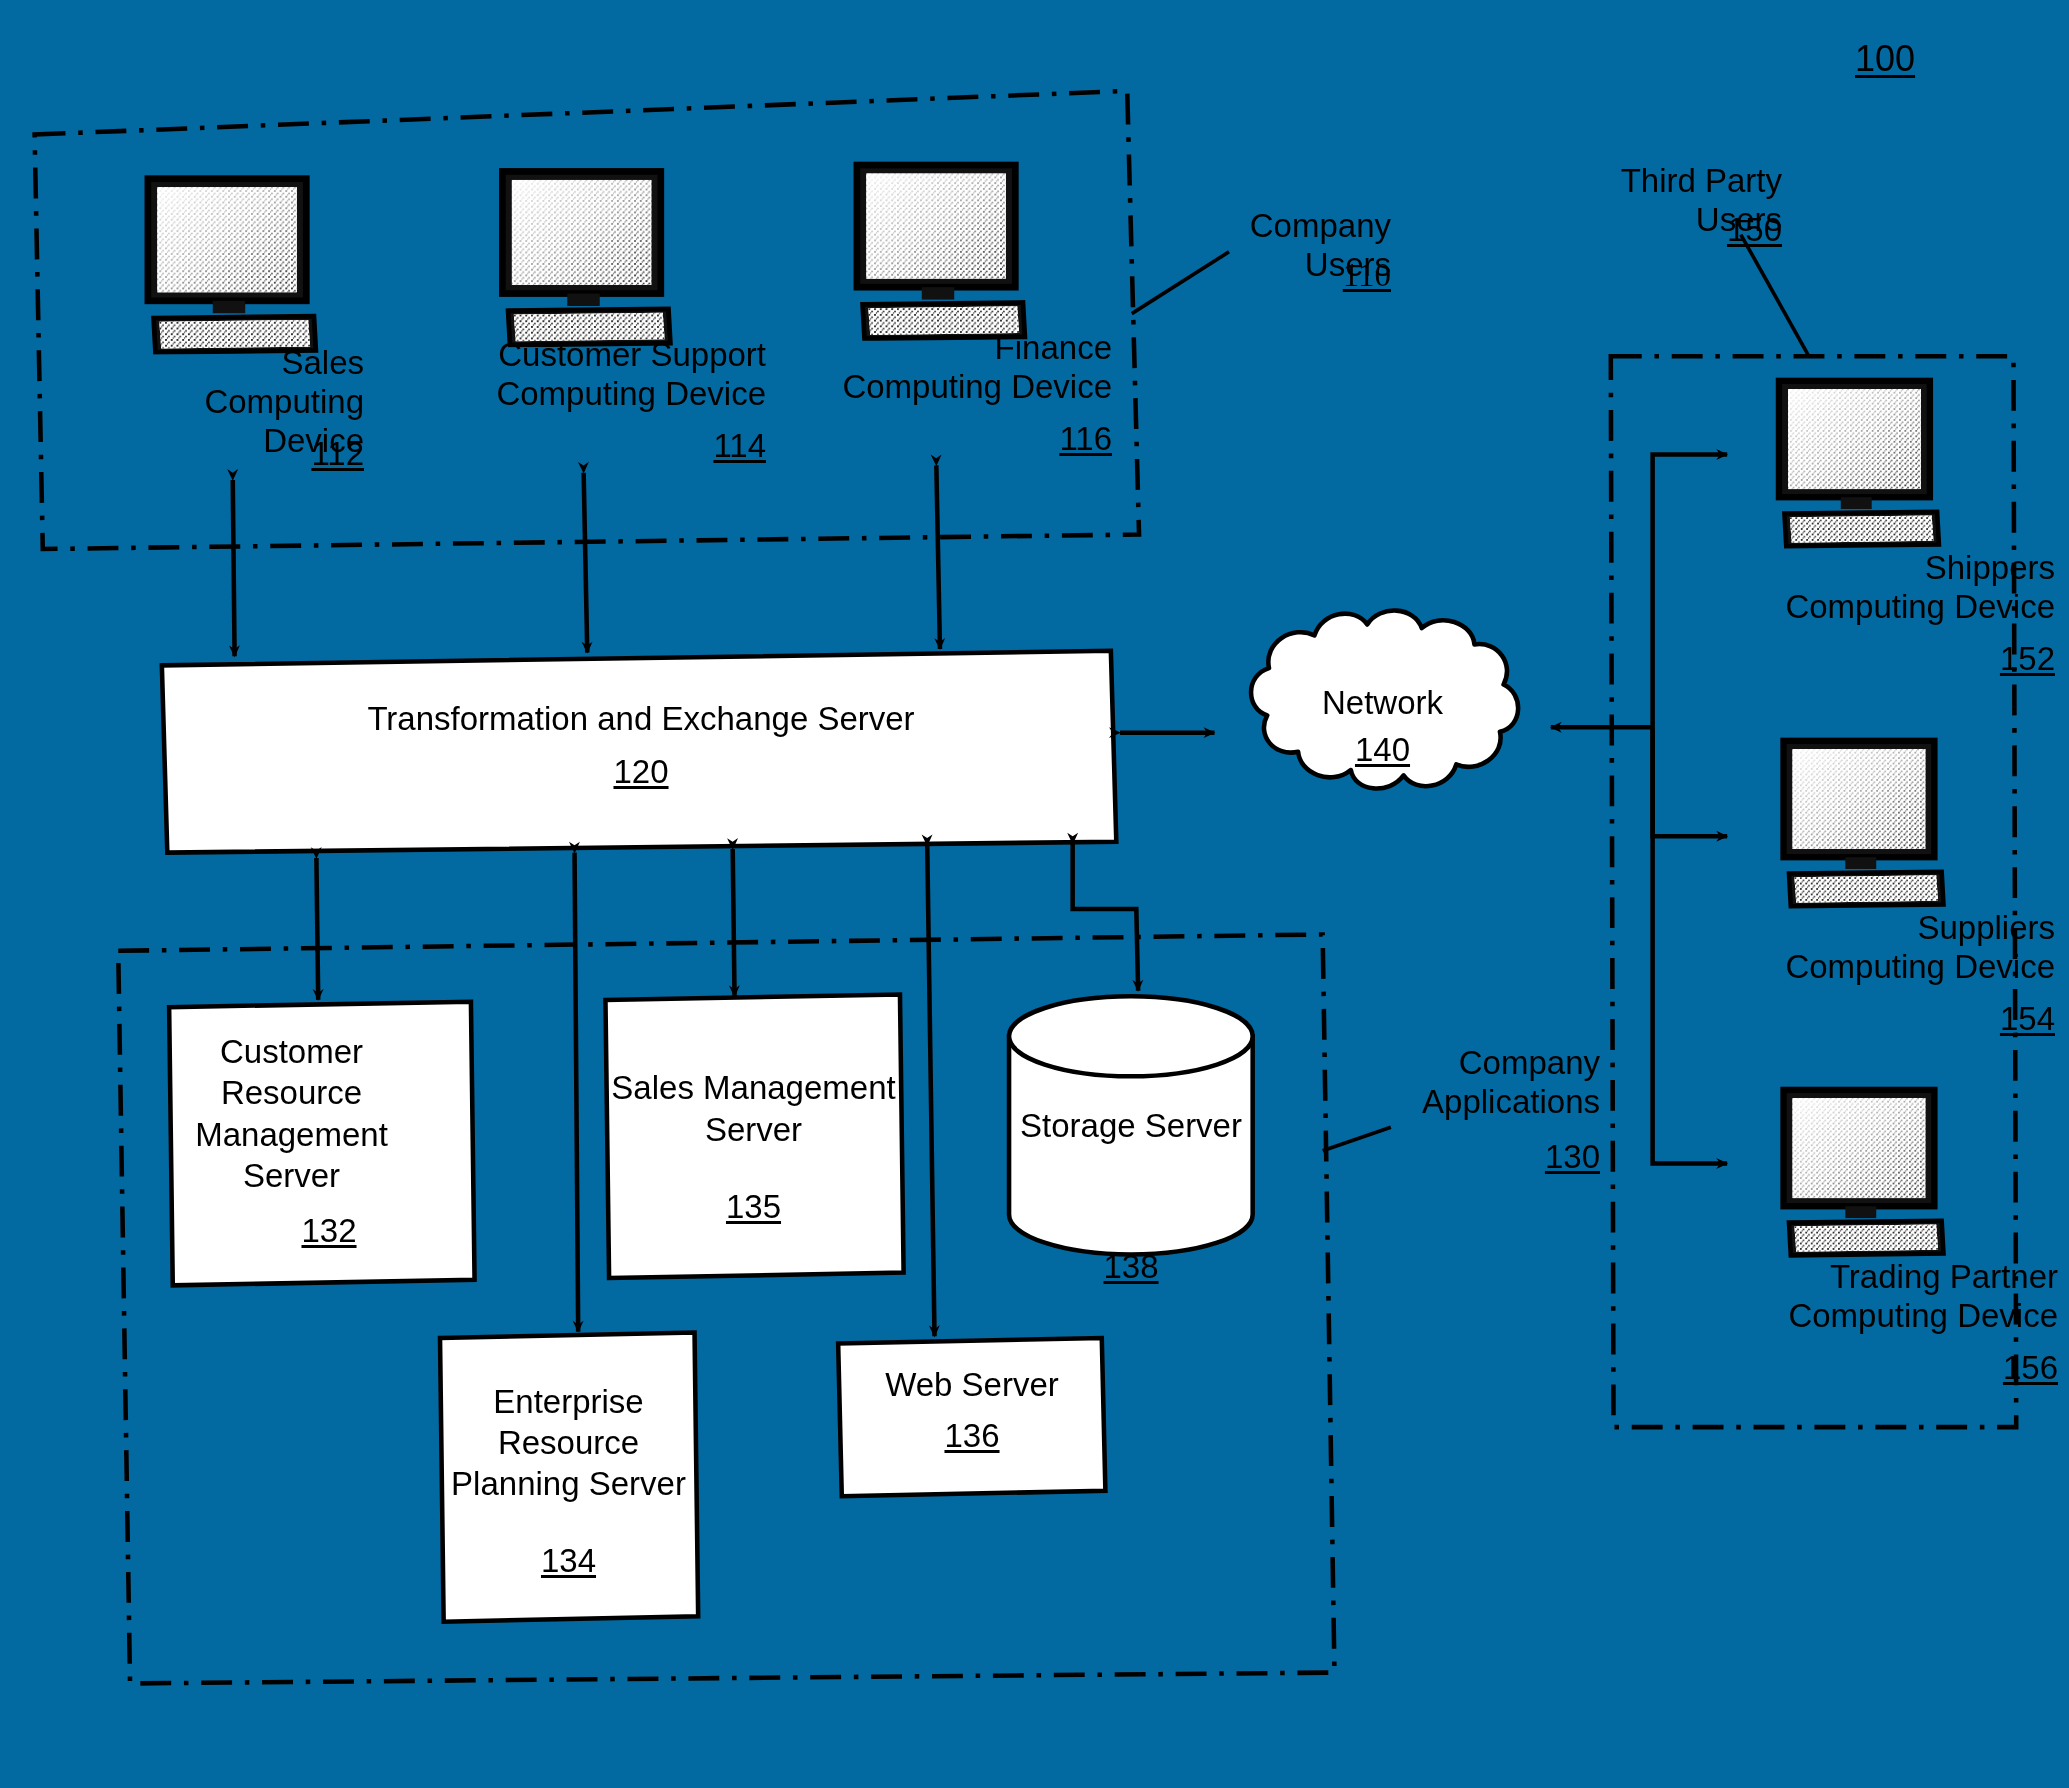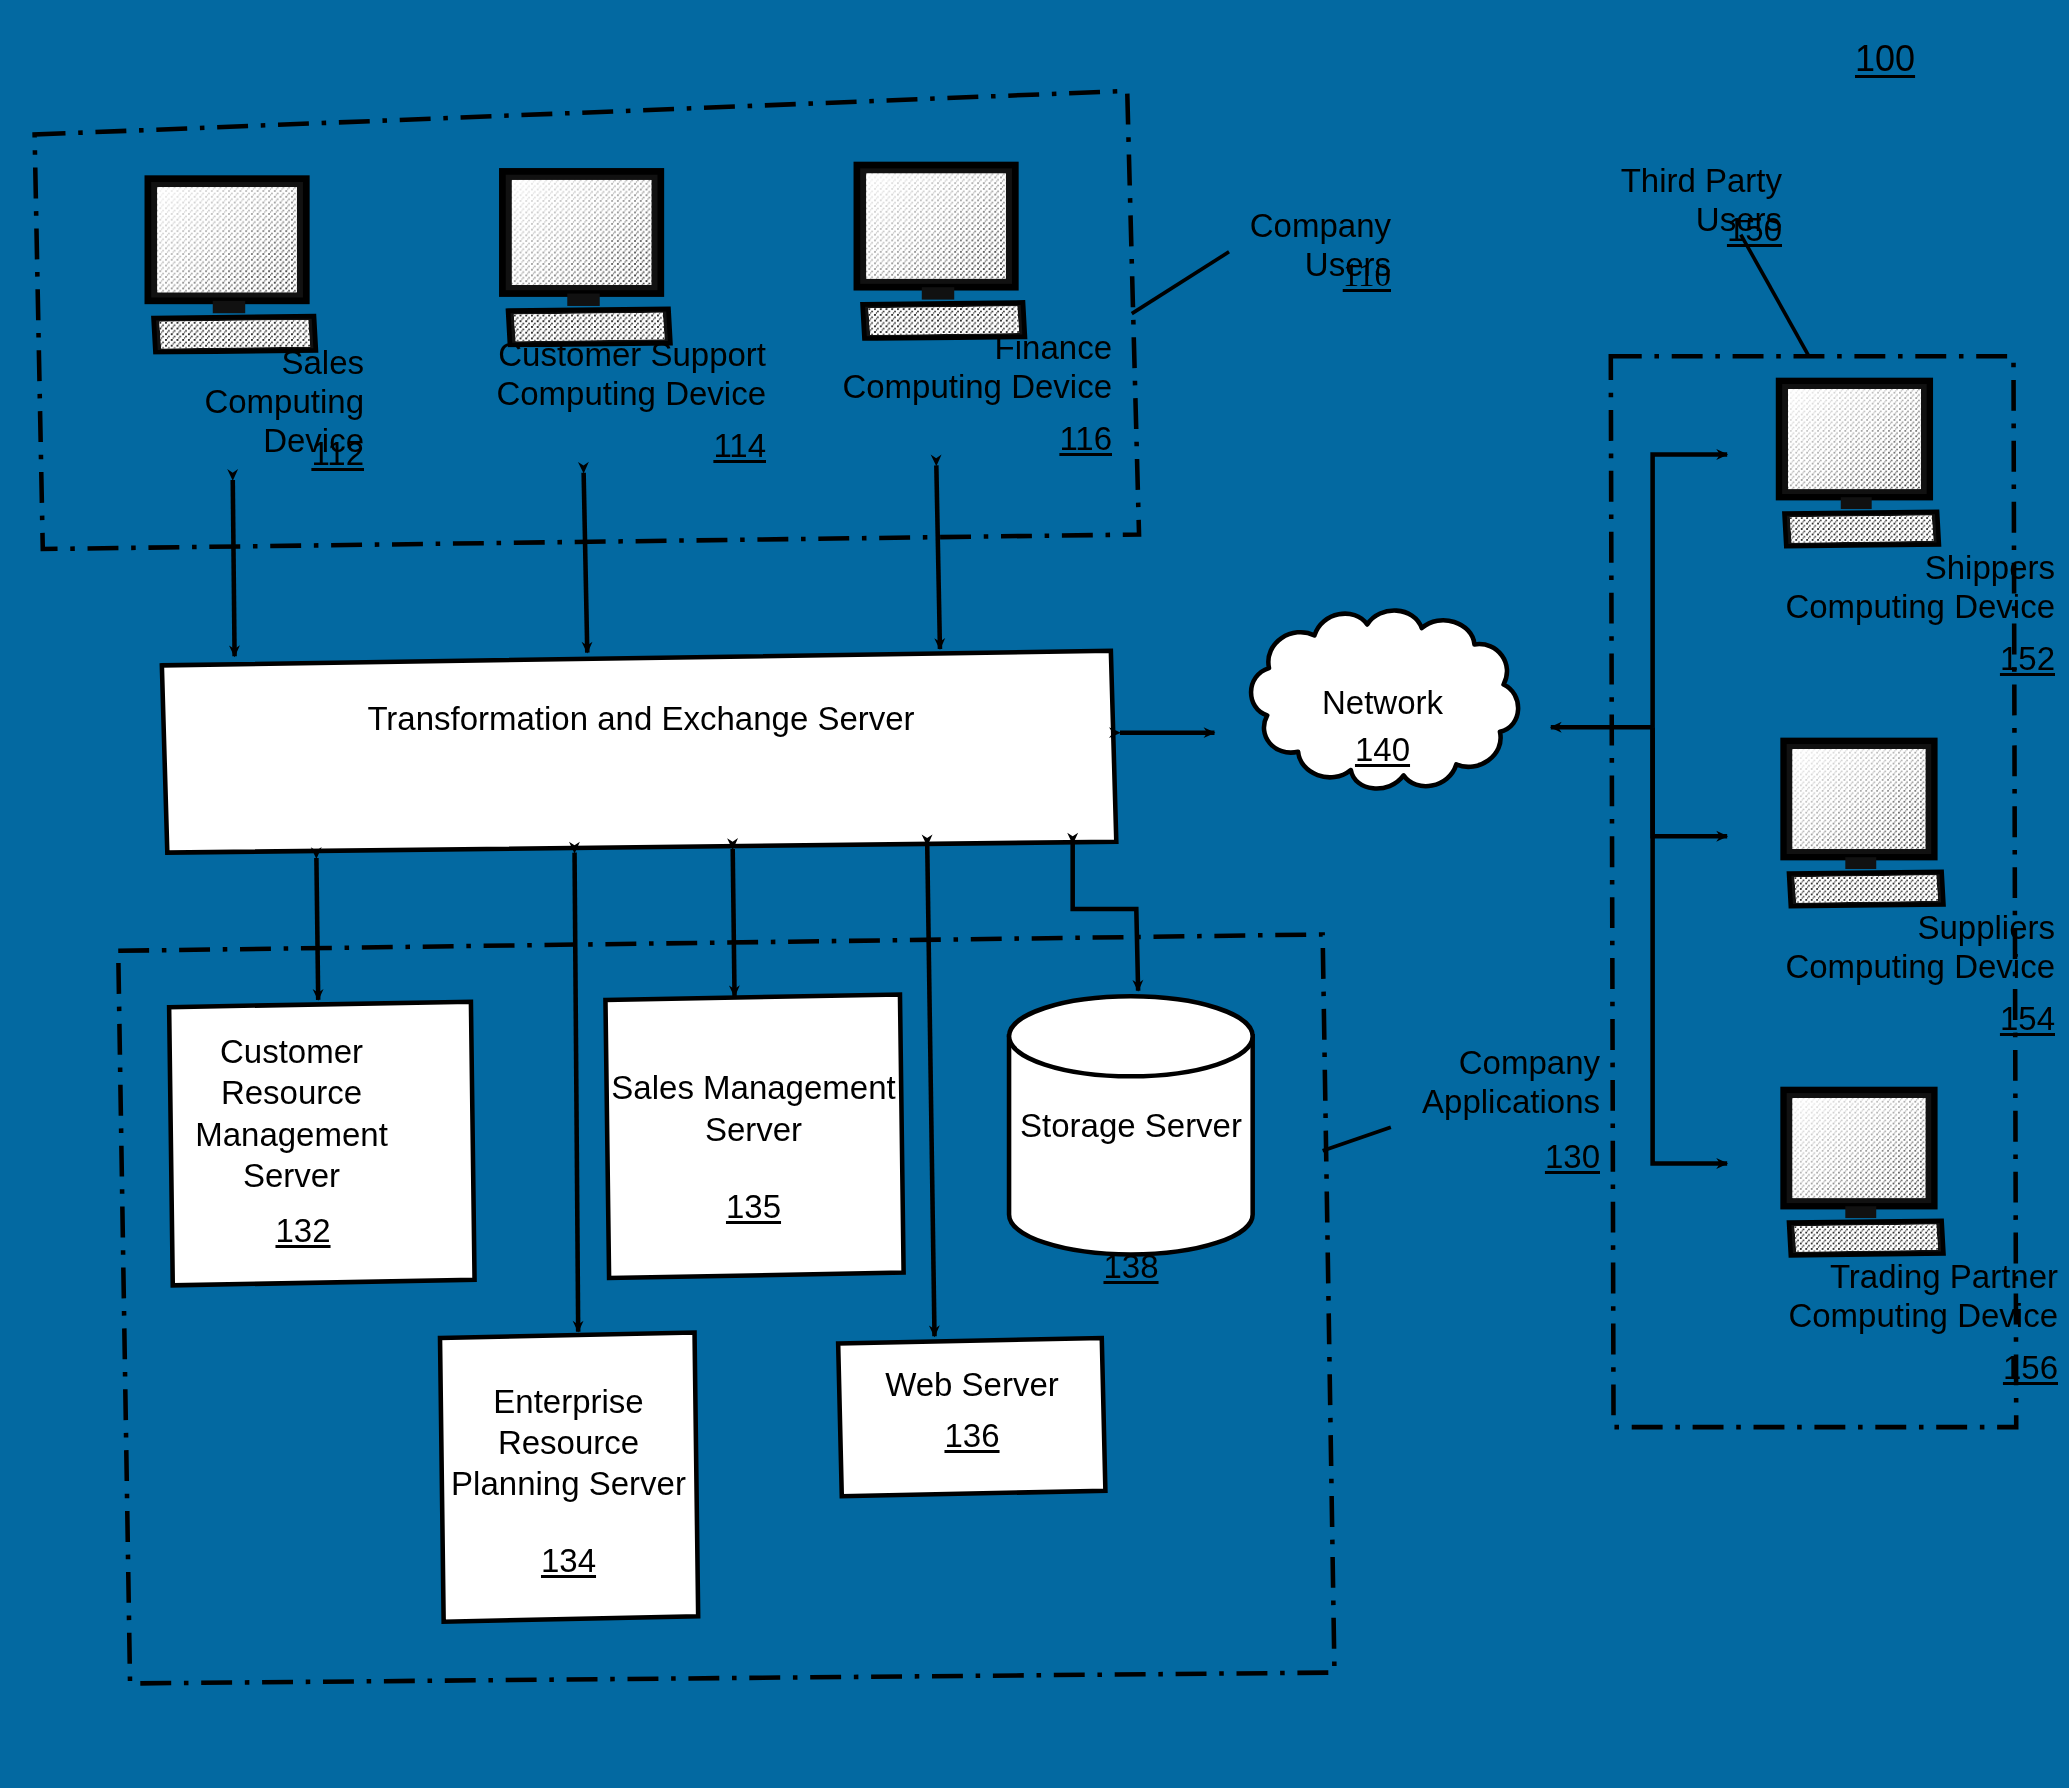--- a/index.html
+++ b/index.html
@@ -250,29 +250,30 @@
 
   <div class="lbl dev-label" style="left:1664px; top:909px; width:391px;">Suppliers
 Computing Device</div>
   <div class="lbl dev-label ref" style="left:1664px; top:1000px; width:391px;">154</div>
 
   <div class="lbl dev-label" style="left:1647px; top:1258px; width:411px;">Trading Partner
 Computing Device</div>
   <div class="lbl dev-label ref" style="left:1647px; top:1349px; width:411px;">156</div>
 
   <div class="box-label" style="left:182px; top:691px; width:918px; height:55px;">Transformation and Exchange Server</div>
+  <div class="box-label ref" style="left:182px; top:747px; width:918px; height:49px;">120</div>
 
   <div class="box-label" style="left:1246px; top:680px; width:273px; height:45px;">Network</div>
   <div class="box-label ref" style="left:1246px; top:727px; width:273px; height:45px;">140</div>
 
   <div class="box-label" style="left:173px; top:1027px; width:237px; height:173px;">Customer
 Resource
 Management
 Server</div>
-  <div class="box-label ref" style="left:155px; top:1206px; width:296px; height:49px;">132</div>
+  <div class="box-label ref" style="left:181px; top:1206px; width:296px; height:49px;">132</div>
 
   <div class="box-label" style="left:445px; top:1356px; width:247px; height:173px;">Enterprise
 Resource
 Planning
 Server</div>
   <div class="box-label ref" style="left:445px; top:1536px; width:247px; height:49px;">134</div>
 
   <div class="box-label" style="left:609px; top:1042px; width:289px; height:133px;">Sales
 Management
 Server</div>

